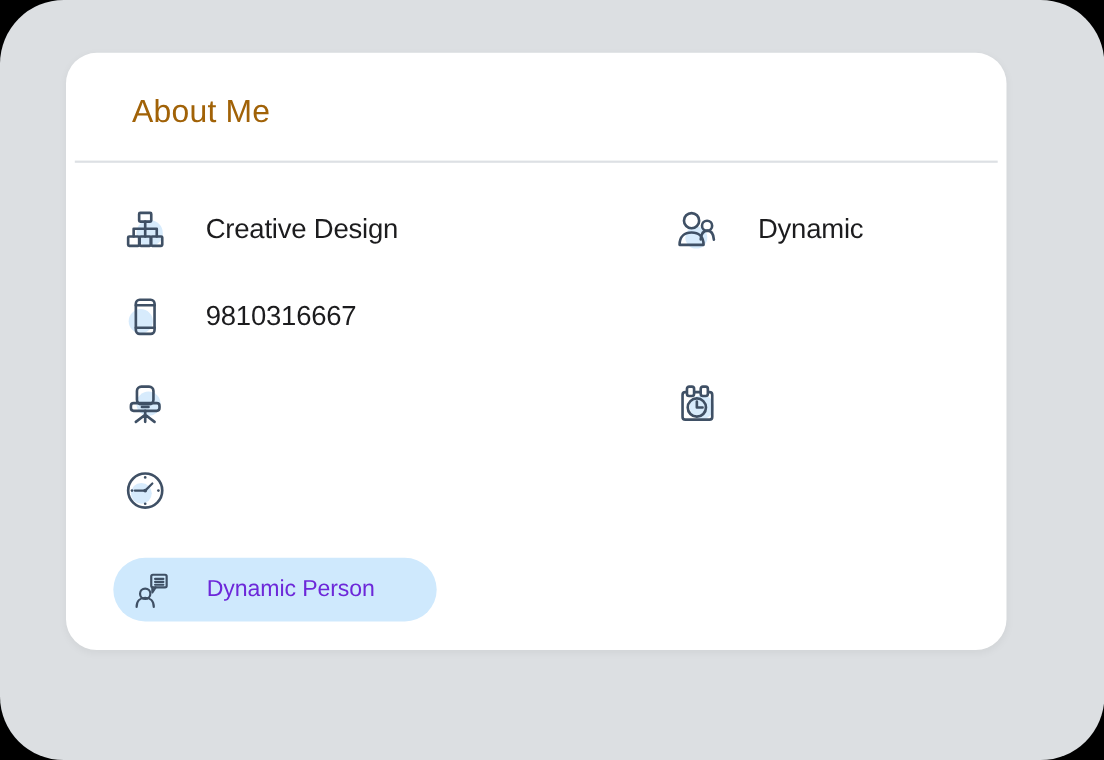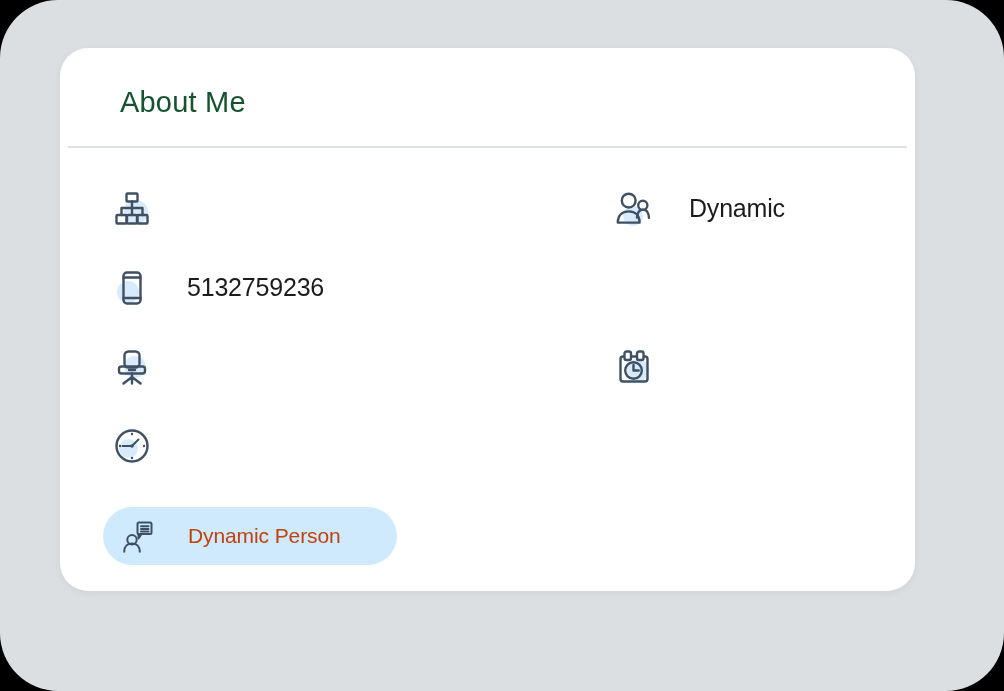--- a/index.html
+++ b/index.html
@@ -17,38 +17,38 @@
     position:absolute;left:0;top:0;width:1004px;height:691px;
     background:var(--surface);border-radius:58px;
   }
   .card{
     position:absolute;left:60px;top:48px;width:855px;height:543px;
     background:#fff;border-radius:28px;
     box-shadow:0 2px 8px rgba(0,0,0,0.05);
   }
   .card-title{
     position:absolute;left:60px;top:38px;
-    font-size:29px;font-weight:500;color:#14532d;letter-spacing:.2px;
+    font-size:29px;font-weight:500;color:#a16207;letter-spacing:.2px;
   }
   .divider{
     position:absolute;left:8px;right:8px;top:98px;height:2px;
     background:var(--divider);
   }
   .rows{position:absolute;left:52px;top:121px;right:10px;}
   .row{display:flex;align-items:center;height:79px;}
   .item{display:flex;align-items:center;gap:35px;}
   .item.col1{width:502px;flex:none;}
   .icon-box{width:40px;height:40px;flex:none;display:flex;align-items:center;justify-content:center;}
   .item-text{font-size:25px;color:var(--text);letter-spacing:-0.2px;white-space:nowrap;}
   .tag-pill{
     position:absolute;left:43px;top:459px;width:294px;height:58px;
     background:var(--pill);border-radius:29px;
     display:flex;align-items:center;padding-left:17px;gap:32px;
   }
-  .tag-text{font-size:21px;color:#c2410c;letter-spacing:-0.1px;white-space:nowrap;text-align:right;}
+  .tag-text{font-size:21px;color:#6d28d9;letter-spacing:-0.1px;white-space:nowrap;text-align:right;}
   svg.ic{display:block;}
   svg.ic .st{fill:none;stroke:var(--ink);stroke-width:2.4;stroke-linecap:round;stroke-linejoin:round;}
   svg.ic .st-thin{fill:none;stroke:var(--ink);stroke-width:1.8;stroke-linecap:round;stroke-linejoin:round;}
   svg.ic .st2{fill:none;stroke:var(--ink);stroke-width:2;stroke-linecap:round;stroke-linejoin:round;}
   svg.ic .stw{fill:#fff;stroke:var(--ink);stroke-width:2.4;stroke-linecap:round;stroke-linejoin:round;}
   svg.ic .bg{fill:var(--accent);}
   svg.ic .dot{fill:var(--ink);}
 </style>
 </head>
 <body>
@@ -66,20 +66,21 @@
           <span class="icon-box">
             <svg class="ic" width="40" height="40" viewBox="0 0 40 40">
               <circle class="bg" cx="24" cy="23" r="12"></circle>
               <rect class="st" x="14.5" y="4.5" width="11" height="8" rx="1"></rect>
               <path class="st" d="M20 12.5 V19 M9.5 19 H30.5 M9.5 19 V26 M20 19 V26 M30.5 19 V26"></path>
               <rect class="st" x="4.5" y="26" width="10" height="8.5" rx="1"></rect>
               <rect class="st" x="15" y="26" width="10" height="8.5" rx="1"></rect>
               <rect class="st" x="25.5" y="26" width="10" height="8.5" rx="1"></rect>
             </svg>
           </span>
+          <span class="item-text">Creative Design</span>
         </div>
         <div class="item">
           <span class="icon-box">
             <svg class="ic" width="40" height="40" viewBox="0 0 40 40">
               <circle class="bg" cx="19" cy="27" r="10"></circle>
               <path class="st" d="M23 28.6 c0.4-5.4 2.9-8 6-8 c3.2 0 5.6 2.6 6 8.3"></path>
               <circle class="st" cx="28.8" cy="16.3" r="4.6"></circle>
               <path class="st" d="M3.8 33.6 c0-7.8 4.9-11.2 10.9-11.2 c6 0 10.9 3.4 10.9 11.2 Z"></path>
               <circle class="st" cx="14.7" cy="11.6" r="6.9"></circle>
             </svg>
@@ -90,21 +91,21 @@
 
       <div class="row">
         <div class="item">
           <span class="icon-box">
             <svg class="ic" width="40" height="40" viewBox="0 0 40 40">
               <circle class="bg" cx="16" cy="24" r="11"></circle>
               <rect class="st" x="11.5" y="4.5" width="17" height="31" rx="3.5"></rect>
               <path class="st" d="M11.5 9.5 H28.5 M11.5 30 H28.5"></path>
             </svg>
           </span>
-          <span class="item-text">5132759236</span>
+          <span class="item-text">9810316667</span>
         </div>
       </div>
 
       <div class="row">
         <div class="item col1">
           <span class="icon-box">
             <svg class="ic" width="40" height="40" viewBox="0 0 40 40">
               <circle class="bg" cx="23" cy="20" r="11"></circle>
               <rect class="st" x="12.5" y="4.5" width="15" height="16" rx="4"></rect>
               <rect class="st" x="7" y="19.5" width="26" height="7" rx="2.5"></rect>

